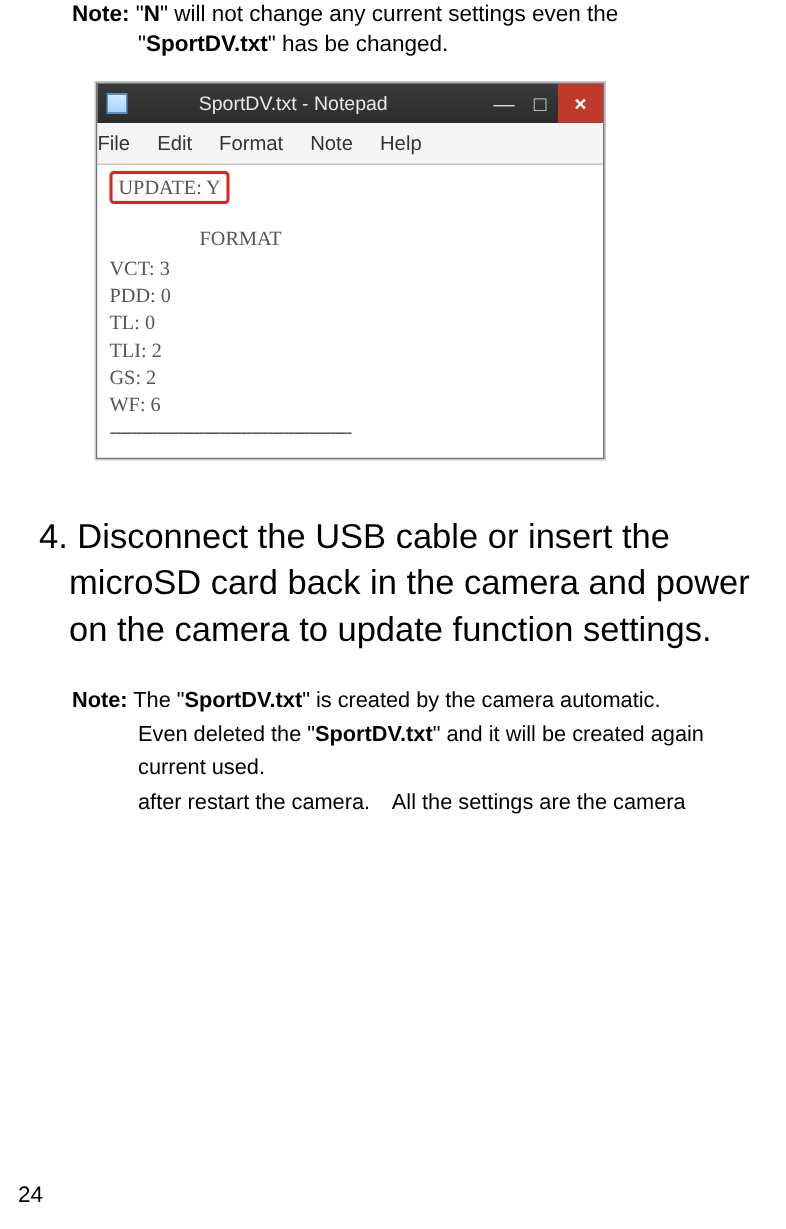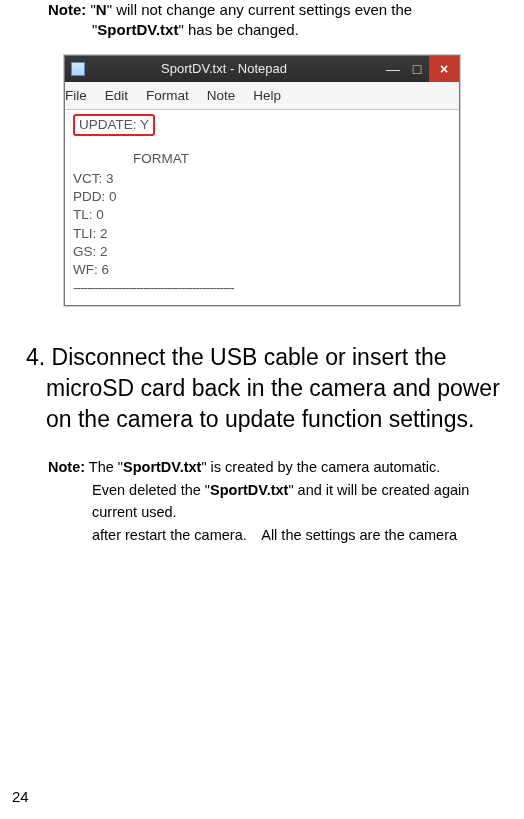--- a/index.html
+++ b/index.html
@@ -13,21 +13,21 @@
     background: #fff;
     position: relative;
     padding: 0 8px;
   }
   .note1 { margin: 0 0 0 40px; padding-top: 0; }
   .note1-l1, .note1-l2 { line-height: 1.35; }
   .note1-l2 { margin-left: 44px; }
   .bold { font-weight: bold; }
 
   .notepad {
-    width: 396px;
+    width: 339px;
     margin: 14px 0 0 56px;
     border: 1px solid #777;
     box-shadow: 0 0 0 1px #ccc;
     background: #fff;
     font-family: "Segoe UI", Arial, sans-serif;
   }
   .titlebar {
     height: 26px;
     background: linear-gradient(#3a3a3a, #2c2c2c);
     display: flex;
@@ -52,21 +52,21 @@
     border-bottom: 1px solid #c8c8c8;
     display: flex;
     align-items: center;
     gap: 18px;
     font-size: 13.5px;
     color: #333;
   }
   .file-content {
     background: #fff;
     padding: 4px 8px 8px 8px;
-    font-family: Liberation Sans, sans-serif;
+    font-family: Liberation Serif, serif;
     font-size: 13.5px;
     color: #555;
     line-height: 1.35;
     min-height: 150px;
   }
   .update-line {
     display: inline-block;
     border: 2px solid #d22;
     border-radius: 3px;
     padding: 0 4px;

